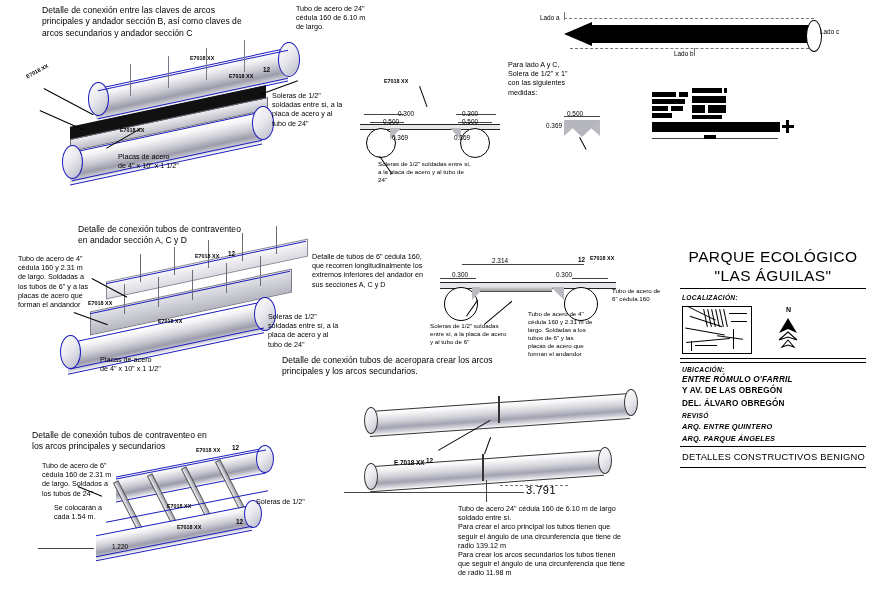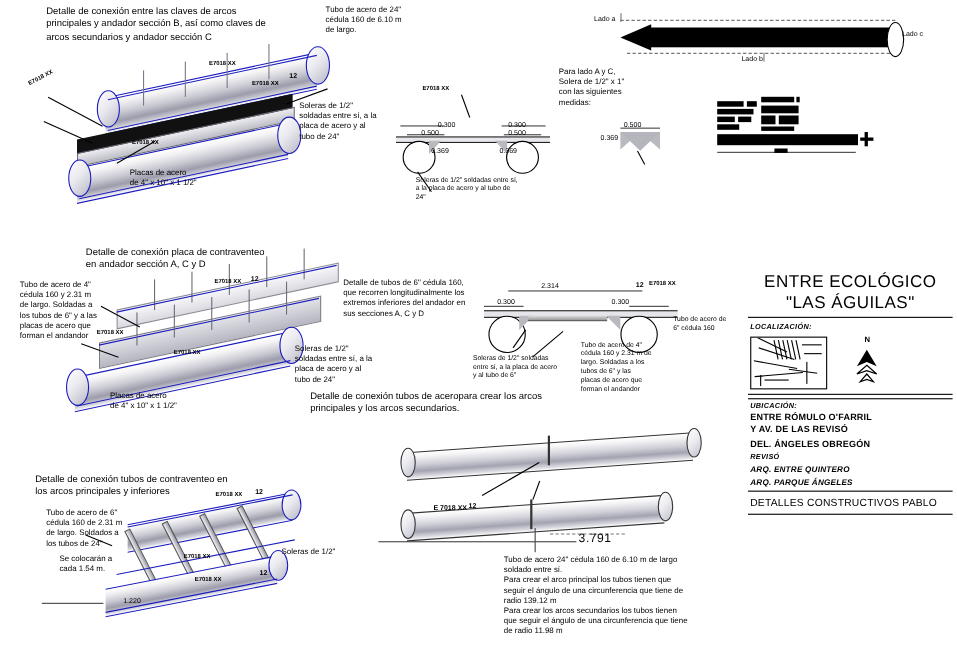--- a/index.html
+++ b/index.html
@@ -176,21 +176,21 @@
   <div class="blk" style="left:56px;top:17px;width:18px;height:8px;"></div>
   <div class="blk" style="left:0px;top:25px;width:20px;height:5px;"></div>
   <div class="blk" style="left:40px;top:27px;width:30px;height:4px;"></div>
   <div class="blk" style="left:0px;top:34px;width:128px;height:10px;"></div>
   <div class="blk" style="left:134px;top:32px;width:3px;height:13px;"></div>
   <div class="blk" style="left:130px;top:37px;width:12px;height:3px;"></div>
   <div class="thin" style="left:0px;top:50px;width:126px;"></div>
   <div class="blk" style="left:52px;top:47px;width:12px;height:4px;"></div>
 </div>
 
-<div class="abs txt-h" style="left:78px;top:224px;width:250px;">Detalle de conexión placa de contraventeo
+<div class="abs txt-h" style="left:78px;top:224px;width:250px;">Detalle de conexión tubos de contraventeo
 en andador sección A, C y D</div>
 
 <div class="abs" style="left:40px;top:250px;width:290px;height:130px;">
   <div class="abs" style="left:66px;top:10px;width:200px;height:16px;background:linear-gradient(to bottom,#fafafc,#d9d9e0);border:1px solid #8a8a96;transform:skewY(-12deg);"></div>
   <div class="abs" style="left:100px;top:4px;width:1px;height:28px;background:#6d6d7a;transform:skewY(-12deg);"></div>
   <div class="abs" style="left:134px;top:-3px;width:1px;height:28px;background:#6d6d7a;transform:skewY(-12deg);"></div>
   <div class="abs" style="left:168px;top:-10px;width:1px;height:28px;background:#6d6d7a;transform:skewY(-12deg);"></div>
   <div class="abs" style="left:202px;top:-17px;width:1px;height:28px;background:#6d6d7a;transform:skewY(-12deg);"></div>
   <div class="abs" style="left:236px;top:-24px;width:1px;height:28px;background:#6d6d7a;transform:skewY(-12deg);"></div>
 
@@ -295,21 +295,21 @@
 <div class="abs txt" style="left:458px;top:504px;width:250px;">Tubo de acero 24" cédula 160 de 6.10 m de largo
 soldado entre sí.
 Para crear el arco principal los tubos tienen que
 seguir el ángulo de una circunferencia que tiene de
 radio  139.12 m
 Para crear los arcos secundarios los tubos tienen
 que seguir el ángulo de una circunferencia que tiene
 de radio  11.98 m</div>
 
 <div class="abs txt-h" style="left:32px;top:430px;width:240px;">Detalle de conexión tubos de contraventeo en
-los arcos principales y inferiores</div>
+los arcos principales y secundarios</div>
 
 <div class="abs" style="left:100px;top:448px;width:230px;height:120px;">
 
   <div class="tube" style="left:16px;top:14px;width:150px;height:24px;transform:skewY(-11deg);"></div>
   <div class="cap" style="left:156px;top:-3px;width:16px;height:26px;"></div>
   <div class="abs" style="left:16px;top:16px;width:150px;height:1px;background:#1b1bbd;transform:skewY(-11deg);"></div>
 
   <div class="abs" style="left:28px;top:30px;width:4px;height:66px;background:linear-gradient(to right,#f0f0f4,#9e9eac);border:1px solid #555;transform:rotate(-27deg);"></div>
   <div class="abs" style="left:62px;top:23px;width:4px;height:66px;background:linear-gradient(to right,#f0f0f4,#9e9eac);border:1px solid #555;transform:rotate(-27deg);"></div>
   <div class="abs" style="left:96px;top:16px;width:4px;height:66px;background:linear-gradient(to right,#f0f0f4,#9e9eac);border:1px solid #555;transform:rotate(-27deg);"></div>
@@ -336,21 +336,21 @@
 cédula 160  de 2.31 m
 de largo. Soldados a
 los tubos de 24"</div>
 <div class="abs txt" style="left:54px;top:503px;width:90px;">Se colocarán a
 cada 1.54 m.</div>
 <div class="abs txt" style="left:256px;top:497px;width:80px;">Soleras de 1/2"</div>
 <div class="abs dim" style="left:112px;top:543px;">1.220</div>
 
 <div class="abs" style="left:680px;top:248px;width:186px;height:215px;">
 
-  <div class="abs tb-title" style="left:0;top:0;width:186px;">ENTRE ECOLÓGICO</div>
+  <div class="abs tb-title" style="left:0;top:0;width:186px;">PARQUE ECOLÓGICO</div>
   <div class="abs tb-title" style="left:0;top:19px;width:186px;">"LAS ÁGUILAS"</div>
   <div class="tb-line" style="left:0;top:40px;width:186px;"></div>
 
   <div class="abs tb-ital" style="left:2px;top:46px;">LOCALIZACIÓN:</div>
 
   <div class="locbox" style="left:2px;top:58px;width:68px;height:46px;">
     <div class="mapline" style="left:4px;top:6px;width:30px;height:1px;transform:rotate(26deg);"></div>
     <div class="mapline" style="left:6px;top:14px;width:34px;height:1px;transform:rotate(18deg);"></div>
     <div class="mapline" style="left:2px;top:24px;width:40px;height:1px;transform:rotate(10deg);"></div>
     <div class="mapline" style="left:3px;top:33px;width:44px;height:1px;transform:rotate(-5deg);"></div>
@@ -374,23 +374,23 @@
       <polygon points="14,2 23,17 14,13 5,17" fill="#000"></polygon>
       <polygon points="14,16 23,24 14,21 5,24" fill="none" stroke="#000" stroke-width="1.1"></polygon>
       <polygon points="14,24 20,31 14,29 8,31" fill="none" stroke="#000" stroke-width="1.1"></polygon>
     </svg>
   </div>
 
   <div class="tb-line" style="left:0;top:110px;width:186px;"></div>
   <div class="tb-line" style="left:0;top:114px;width:186px;"></div>
 
   <div class="abs tb-ital" style="left:2px;top:118px;">UBICACIÓN:</div>
-  <div class="abs tb-bold" style="left:2px;top:127px;">ENTRE RÓMULO O'FARRIL</div>
-  <div class="abs tb-bold" style="left:2px;top:138px;">Y AV. DE LAS REVISÓ</div>
-  <div class="abs tb-bold" style="left:2px;top:151px;">DEL. ÁNGELES OBREGÓN</div>
+  <div class="abs tb-bold" style="left:2px;top:127px;font-style:italic;">ENTRE RÓMULO O'FARRIL</div>
+  <div class="abs tb-bold" style="left:2px;top:138px;">Y AV. DE LAS OBREGÓN</div>
+  <div class="abs tb-bold" style="left:2px;top:151px;">DEL. ÁLVARO OBREGÓN</div>
   <div class="abs tb-ital" style="left:2px;top:164px;">REVISÓ</div>
   <div class="abs tb-it-b" style="left:2px;top:174px;">ARQ. ENTRE QUINTERO</div>
   <div class="abs tb-it-b" style="left:2px;top:186px;">ARQ. PARQUE ÁNGELES</div>
 
   <div class="tb-line" style="left:0;top:198px;width:186px;"></div>
-  <div class="abs tb-foot" style="left:2px;top:203px;">DETALLES CONSTRUCTIVOS PABLO</div>
+  <div class="abs tb-foot" style="left:2px;top:203px;">DETALLES CONSTRUCTIVOS BENIGNO</div>
   <div class="tb-line" style="left:0;top:219px;width:186px;"></div>
 </div>
 
 </body></html>

